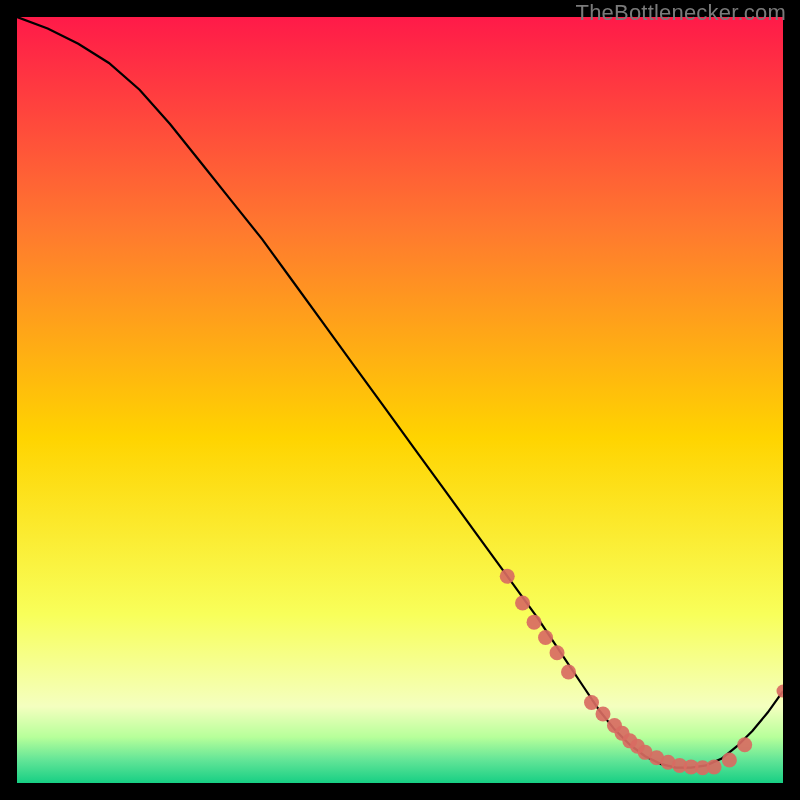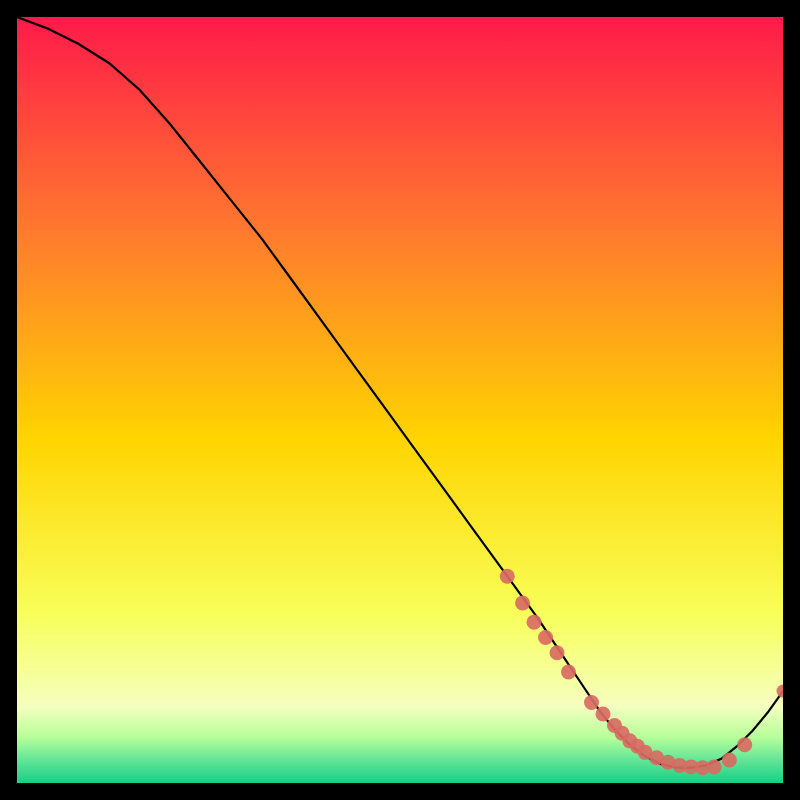--- a/index.html
+++ b/index.html
@@ -75,13 +75,14 @@
           <circle cx="662.59" cy="748.38" r="7.5" fill="#d86b62" fill-opacity="0.92"></circle>
           <circle cx="674.08" cy="749.91" r="7.5" fill="#d86b62" fill-opacity="0.92"></circle>
           <circle cx="685.57" cy="750.68" r="7.5" fill="#d86b62" fill-opacity="0.92"></circle>
           <circle cx="697.06" cy="749.91" r="7.5" fill="#d86b62" fill-opacity="0.92"></circle>
           <circle cx="712.38" cy="743.02" r="7.5" fill="#d86b62" fill-opacity="0.92"></circle>
           <circle cx="727.70" cy="727.70" r="7.5" fill="#d86b62" fill-opacity="0.92"></circle>
           <circle cx="766.00" cy="674.08" r="6.5" fill="#d86b62" fill-opacity="0.92"></circle>
         </g>
     </svg>
   </div>
+  <div class="watermark">TheBottlenecker.com</div>
 </div>
 
 </body></html>

